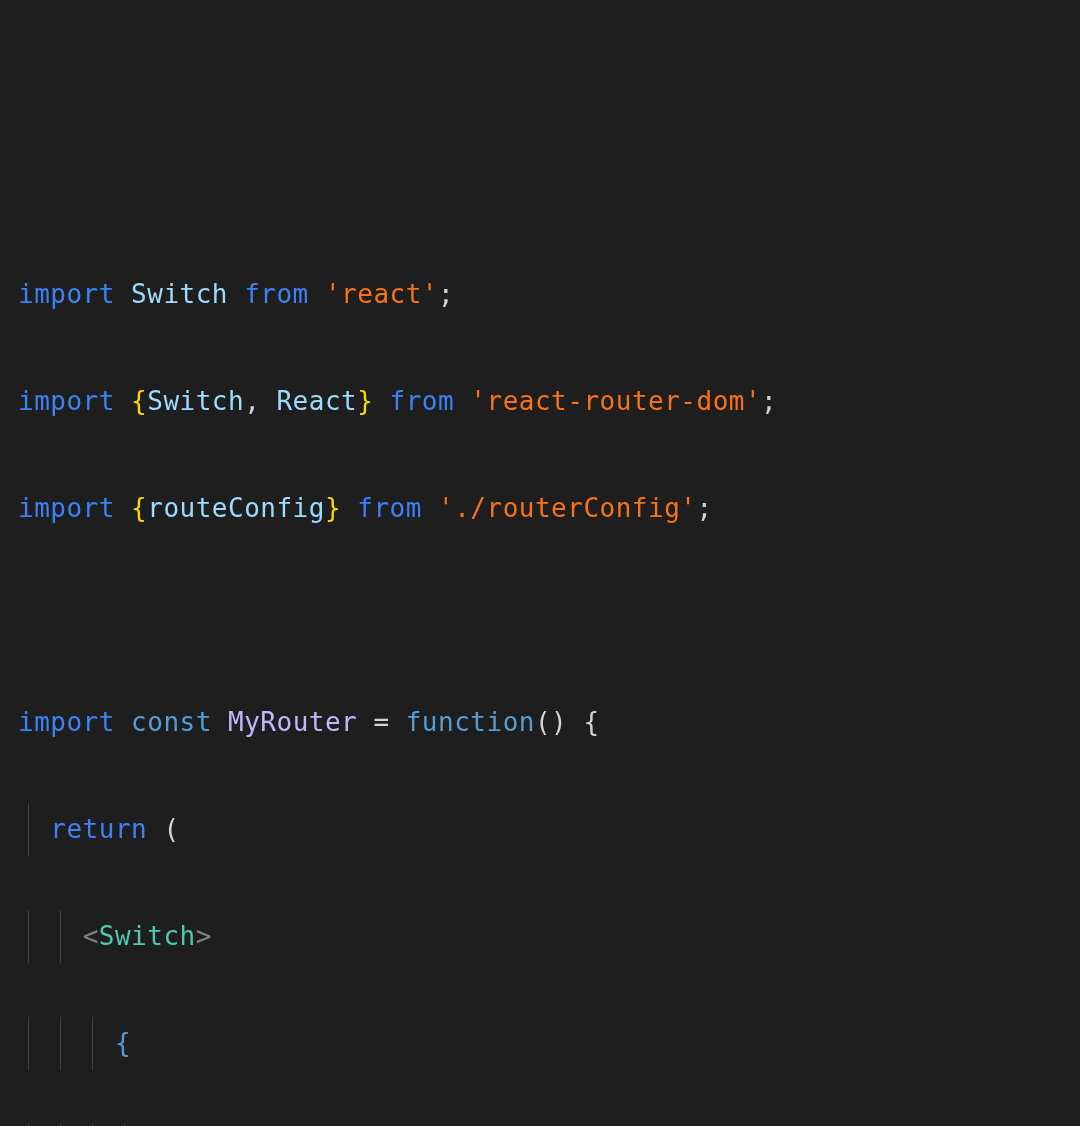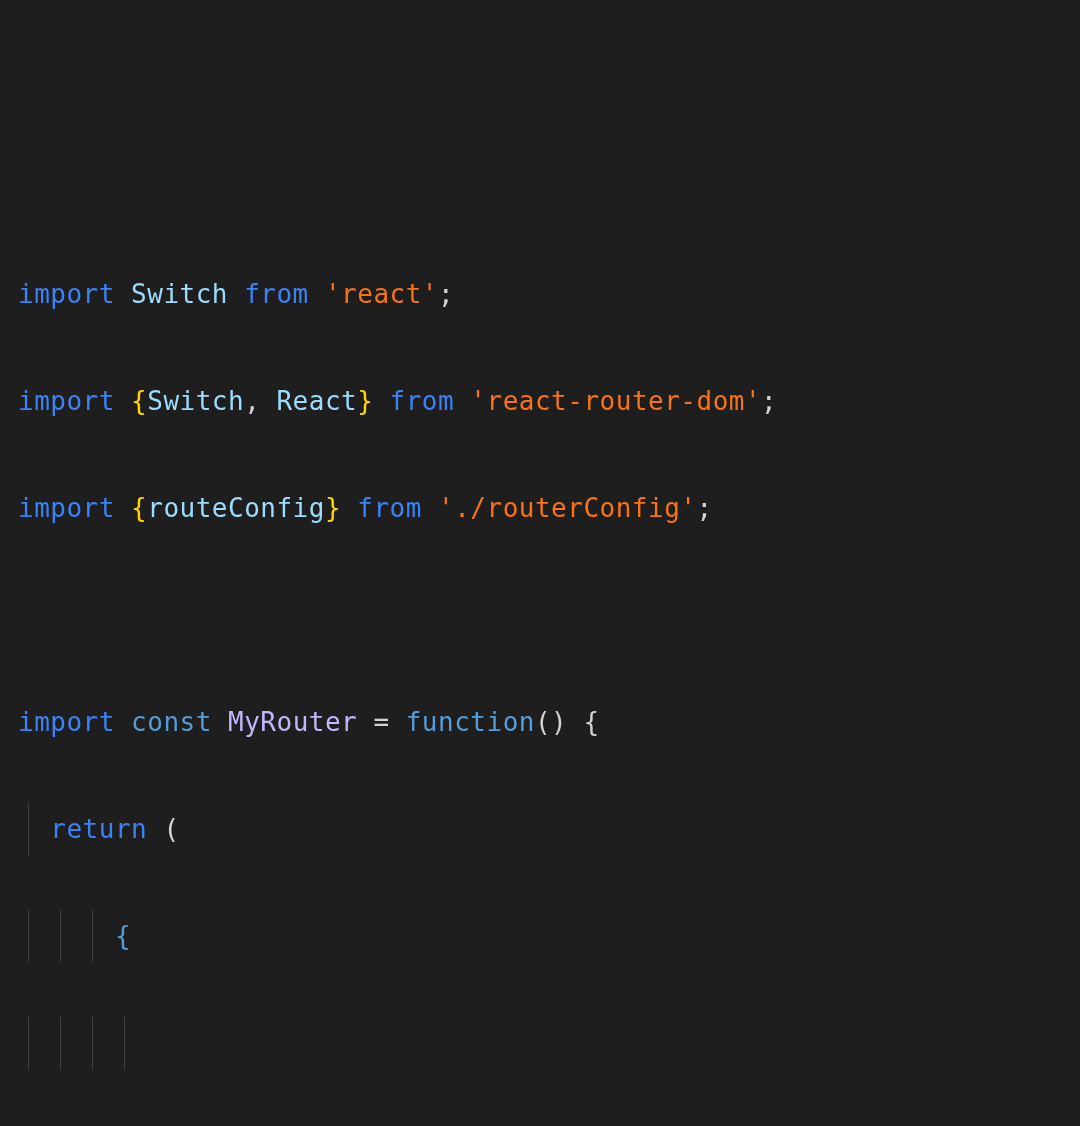--- a/index.html
+++ b/index.html
@@ -47,20 +47,21 @@
 
 
 
 <div class="editor">
 <div class="line"><span class="tk-keyword">import</span> <span class="tk-variable">Switch</span> <span class="tk-keyword">from</span> <span class="tk-string">'react'</span><span class="tk-punct">;</span></div>
 <div class="line"><span class="tk-keyword">import</span> <span class="tk-brace">{</span><span class="tk-variable">Switch</span><span class="tk-punct">, </span><span class="tk-variable">React</span><span class="tk-brace">}</span> <span class="tk-keyword">from</span> <span class="tk-string">'react-router-dom'</span><span class="tk-punct">;</span></div>
 <div class="line"><span class="tk-keyword">import</span> <span class="tk-brace">{</span><span class="tk-variable">routeConfig</span><span class="tk-brace">}</span> <span class="tk-keyword">from</span> <span class="tk-string">'./routerConfig'</span><span class="tk-punct">;</span></div>
 <div class="line"></div>
 <div class="line"><span class="tk-keyword">import</span> <span class="tk-storage">const</span> <span class="tk-type">MyRouter</span><span class="tk-punct"> = </span><span class="tk-storage">function</span><span class="tk-punct">()</span><span class="tk-punct"> {</span></div>
 <div class="line"><span class="indent-guide" style="left:10px"></span>  <span class="tk-keyword">return</span><span class="tk-punct"> (</span></div>
+<div class="line"><span class="indent-guide" style="left:10px"></span><span class="indent-guide" style="left:42px"></span>    <span class="tk-tagpunct">&lt;</span><span class="tk-tag">Switch</span><span class="tk-tagpunct">&gt;</span></div>
 <div class="line"><span class="indent-guide" style="left:10px"></span><span class="indent-guide" style="left:42px"></span><span class="indent-guide" style="left:74px"></span>      <span class="tk-storage">{</span></div>
 <div class="line"><span class="indent-guide" style="left:10px"></span><span class="indent-guide" style="left:42px"></span><span class="indent-guide" style="left:74px"></span><span class="indent-guide" style="left:106px"></span>        </div>
 
 
 
 
 
 
 
 

